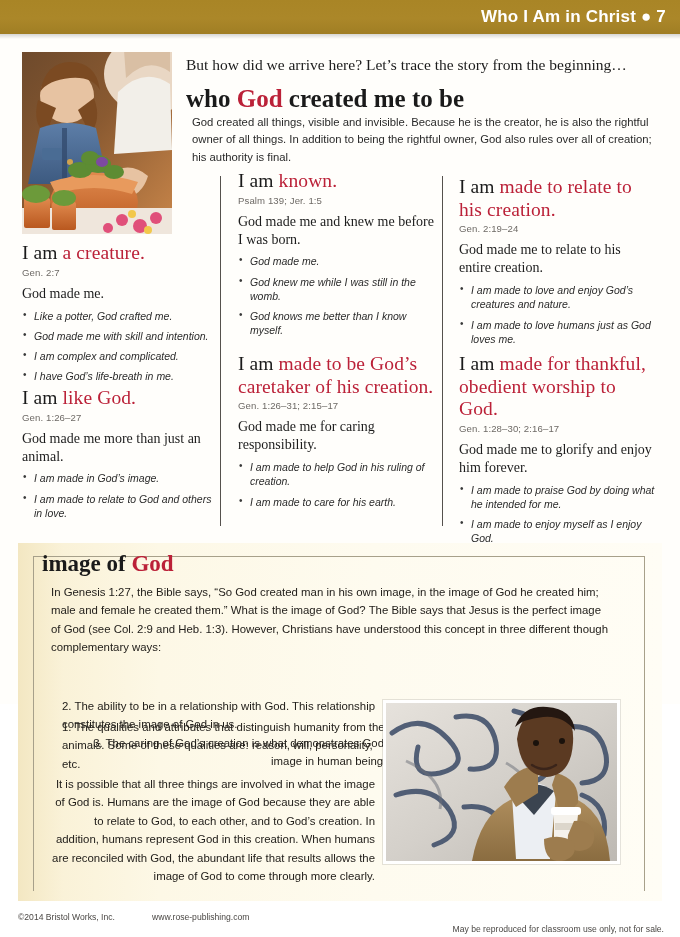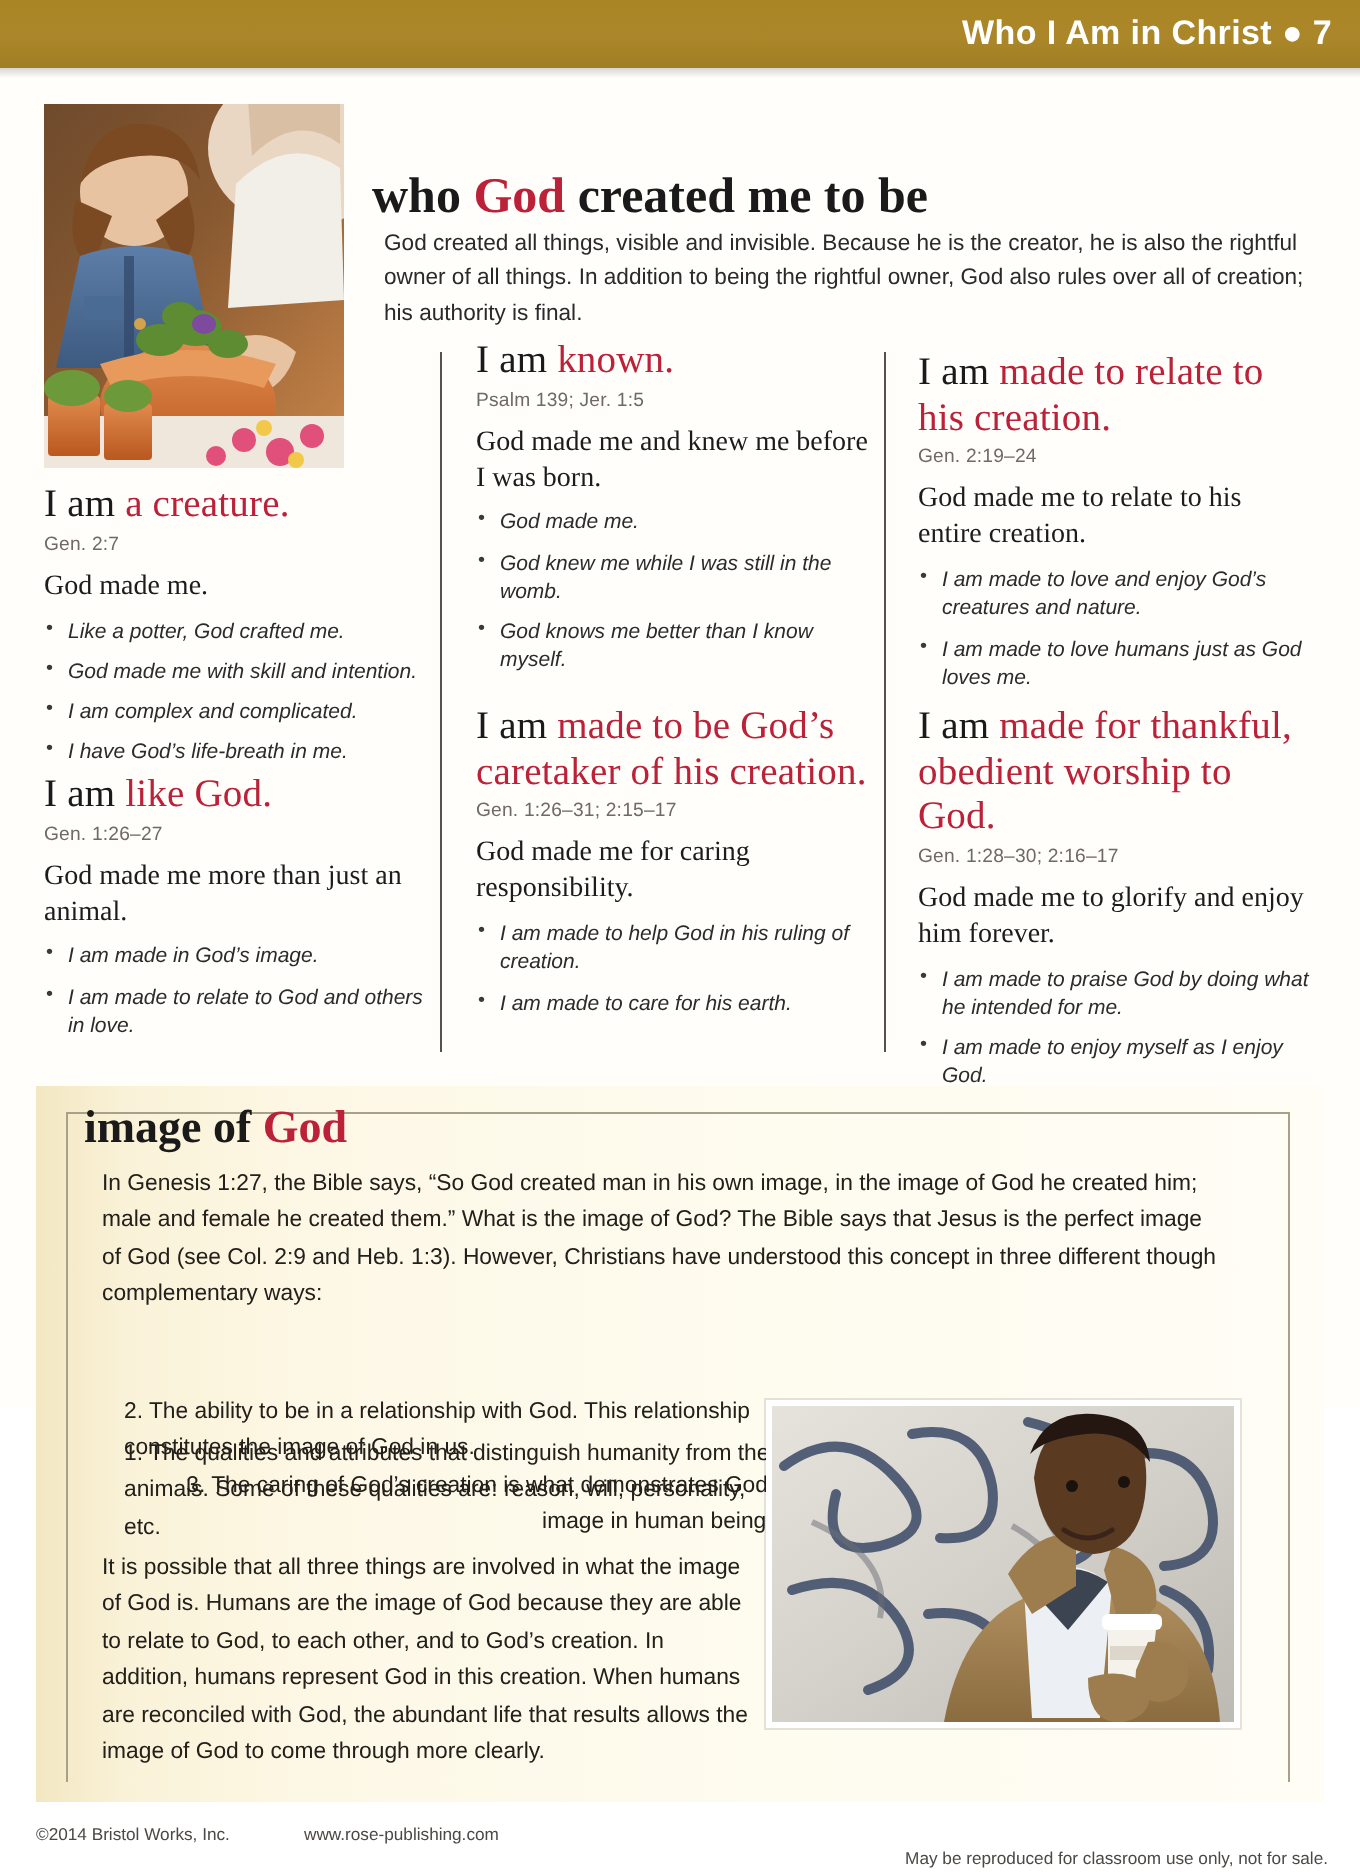--- a/index.html
+++ b/index.html
@@ -105,21 +105,21 @@
   .panel-p {
     position: absolute;
     font-family: "Liberation Sans", sans-serif;
     font-size: 11.4px; color: #23201c; line-height: 1.62;
   }
   .panel-intro { left: 51px; top: 583px; width: 560px; }
   .panel-num { left: 62px; width: 330px; }
   .panel-num.n1 { top: 670px; margin-top: 48px; }
   .panel-num.n2 { top: 697px; }
   .panel-num.n3 { top: 734px; text-align: right; }
-  .panel-closing { left: 51px; top: 775px; width: 324px; }
+  .panel-closing { left: 51px; top: 775px; width: 324px; text-align: right; }
 
   
   .footer {
     position: absolute; left: 0; top: 912px; width: 680px;
     font-family: "Liberation Sans", sans-serif;
     font-size: 8.6px; color: #4b4845;
   }
   .footer .copy { position: absolute; left: 18px; top: 0; white-space: nowrap; }
   .footer .url  { position: absolute; left: 152px; top: 0; white-space: nowrap; }
   .footer .note { position: absolute; right: 16px; top: 12px; white-space: nowrap; }
@@ -190,20 +190,21 @@
           <circle cx="86" cy="176" r="5"></circle>
         <circle cx="134" cy="166" r="6"></circle>
       </g>
       <g fill="#f2c84b">
         <circle cx="110" cy="162" r="4"></circle>
           <circle cx="126" cy="178" r="4"></circle>
       </g>
     </svg>
   </div>
 
+  <div class="intro-line">But how did we arrive here? Let’s trace the story from the beginning…</div>
   <h1 class="main-title"><span>who </span><span class="red">God</span><span> created me to be</span></h1>
   <div class="intro-body">God created all things, visible and invisible. Because he is the creator, he is also the rightful owner of all things. In addition to being the rightful owner, God also rules over all of creation; his authority is final.</div>
 
   <div class="divider d1"></div>
   <div class="divider d2"></div>
 
   <div class="entry" style="left:22px; top:242px; width:190px;">
     <h2><span>I am </span><span class="red">a creature.</span></h2>
     <div class="ref">Gen. 2:7</div>
     <div class="lead">God made me.</div>

